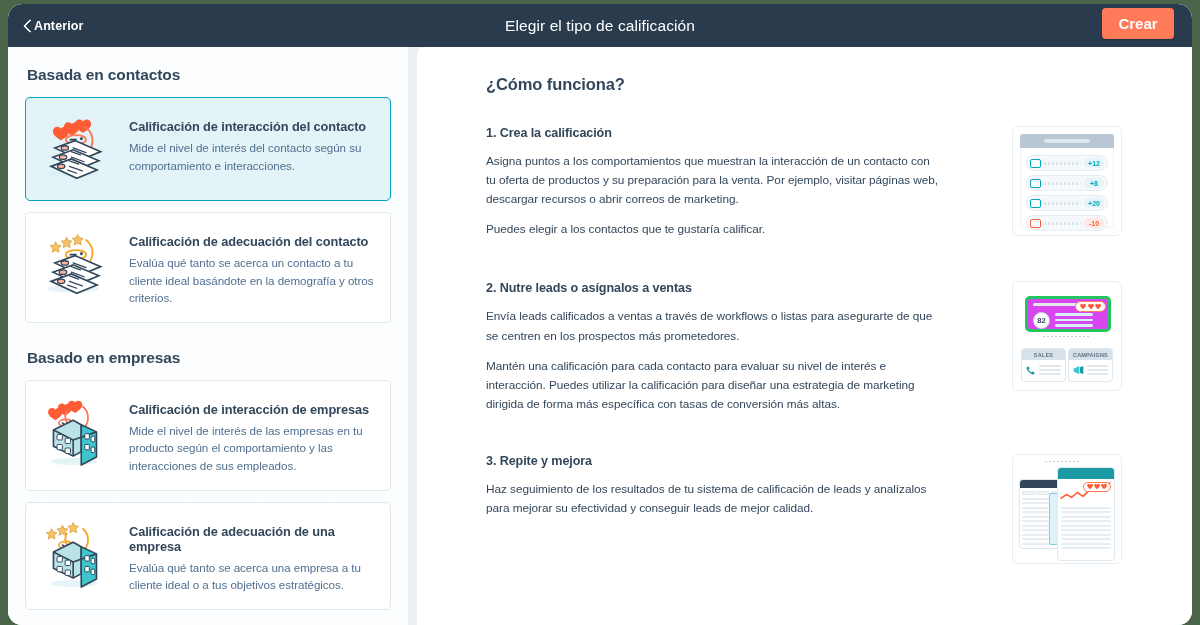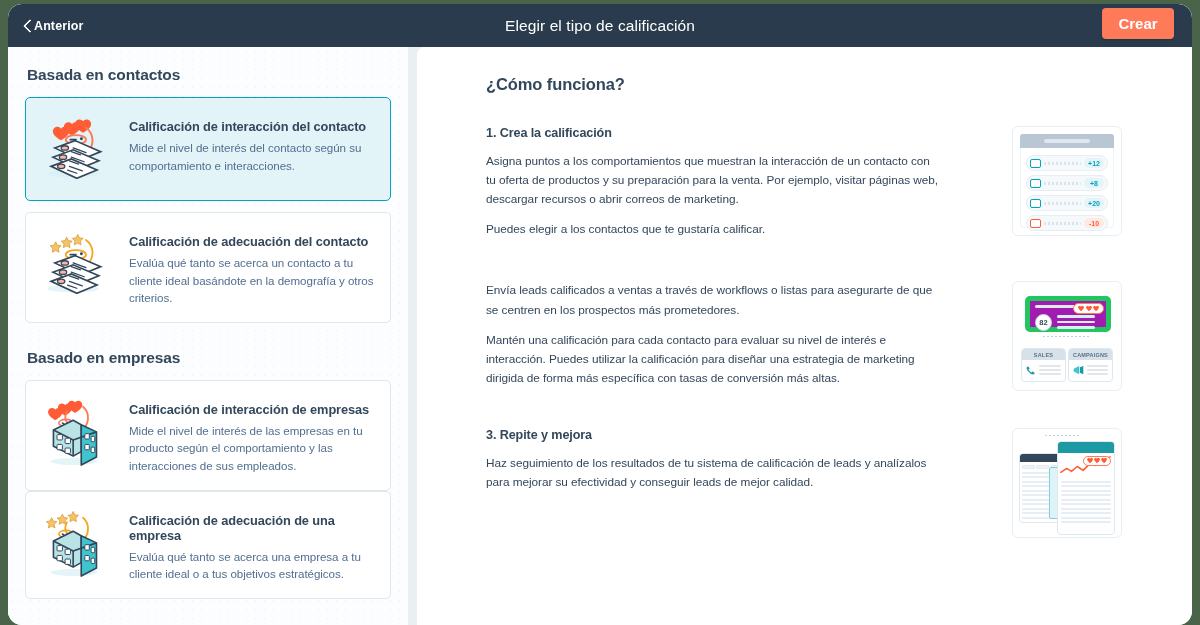--- a/index.html
+++ b/index.html
@@ -213,21 +213,21 @@
   .f1-ico.red { border-color: #ff5c35; }
   .f1-bar { flex: 1; height: 3px; border-radius: 2px;
             background: repeating-linear-gradient(90deg,#d9e3ea 0 2px,transparent 2px 4px); }
   .f1-badge { font-size: 7px; font-weight: 700; color: #00a4bd; background: #e4f4f8;
               border-radius: 7px; padding: 1.5px 4px; min-width: 20px; text-align: center; }
   .f1-badge.neg { color: #ff5c35; background: #ffe9e3; }
 
   
   .f2 { position: absolute; inset: 6px; }
   .f2-card { position: absolute; left: 6px; top: 8px; width: 86px; height: 36px;
-             background: #a21caf; border: 5px solid #22c55e; border-radius: 5px; padding: 4px 5px; }
+             background: #d946ef; border: 3px solid #22c55e; border-radius: 5px; padding: 4px 5px; }
   .f2-card .t { height: 3px; width: 62px; background: #e2eaf0; border-radius: 2px; margin-bottom: 6px; }
   .f2-score { position:absolute; left: 5px; top: 13px; width: 17px; height: 17px; border-radius: 50%;
               border: 1px solid #c3d2dc; background: #fff; font-size: 7.5px; font-weight: 700;
               color: #33475b; display:flex; align-items:center; justify-content:center; }
   .f2-lines { position: absolute; left: 27px; top: 14px; }
   .f2-lines i { display:block; width: 38px; height: 2.5px; background: #d7f0f5; border-radius:2px; margin-bottom: 3px; }
   .f2-hearts { position: absolute; right: 2px; top: 2px; border: 1px solid #ff7a59;
                border-radius: 9px; background: #fff; padding: 1.5px 4px; display:flex; gap:1.5px; }
   .hrt { width: 6px; height: 6px; position: relative; }
   .hrt::before, .hrt::after { content:""; position:absolute; width:3.1px; height:5px;
@@ -383,21 +383,21 @@
                   <rect x="56" y="45" width="4" height="6" rx="1"></rect>
       <rect x="49" y="54" width="5" height="6" rx="1"></rect>
                   <rect x="56" y="57" width="4" height="6" rx="1"></rect>
     </g>
   </svg></div>
             <div class="txt">
               <div class="opt-title">Calificación de interacción de empresas</div>
               <div class="opt-desc">Mide el nivel de interés de las empresas en tu producto según el comportamiento y las interacciones de sus empleados.</div>
             </div>
           </div>
-          <div class="opt-card" style="">
+          <div class="opt-card" style="margin-top: 11px;">
             <div class="illus"><svg viewBox="0 0 76 80" width="76" height="78" style="transform: scale(0.92); transform-origin: left top;">
     <g fill="#f5c26b" stroke="#e0a33f" stroke-width="1">
       <path d="M12 12l1.8 3.7 4.1.6-3 2.9.7 4.1L12 21.4l-3.6 1.9.7-4.1-3-2.9 4.1-.6z"></path>
       <path d="M24 8l1.8 3.7 4.1.6-3 2.9.7 4.1L24 17.4l-3.6 1.9.7-4.1-3-2.9 4.1-.6z"></path>
       <path d="M36 5l1.8 3.7 4.1.6-3 2.9.7 4.1L36 14.4l-3.6 1.9.7-4.1-3-2.9 4.1-.6z"></path>
      </g>
     <path d="M47 12c7 6 7 16 2 23" stroke="#f5a623" stroke-width="2" fill="none" stroke-linecap="round"></path>
     <path d="M29 17c-4 8-1 14 6 16" stroke="#f5a623" stroke-width="2" fill="none" stroke-linecap="round"></path>
     <ellipse cx="28" cy="30" rx="8" ry="4" fill="none" stroke="#f5a623" stroke-width="1.8"></ellipse>
     <path d="M24 30l3 2.5 3-2.5" stroke="#33475b" stroke-width="1.6" fill="none" stroke-linecap="round"></path>
@@ -460,20 +460,21 @@
     </div>
     <div class="f1-row">
       <span class="f1-ico red"></span>
       <span class="f1-bar"></span>
       <span class="f1-badge neg">-10</span>
     </div>
                 </div>
               </div>
             </div>
             <div class="step" style="margin-top: 42px;">
+              <div class="step-head">2. Nutre leads o asígnalos a ventas</div>
               <div class="step-body">
                 <p>Envía leads calificados a ventas a través de workflows o listas para asegurarte de que se centren en los prospectos más prometedores.</p>
                 <p>Mantén una calificación para cada contacto para evaluar su nivel de interés e interacción. Puedes utilizar la calificación para diseñar una estrategia de marketing dirigida de forma más específica con tasas de conversión más altas.</p>
               </div>
               <div class="step-fig">
                 <div class="f2">
     <div class="f2-card">
       <div class="t"></div>
       <div class="f2-score">82</div>
       <div class="f2-lines">

